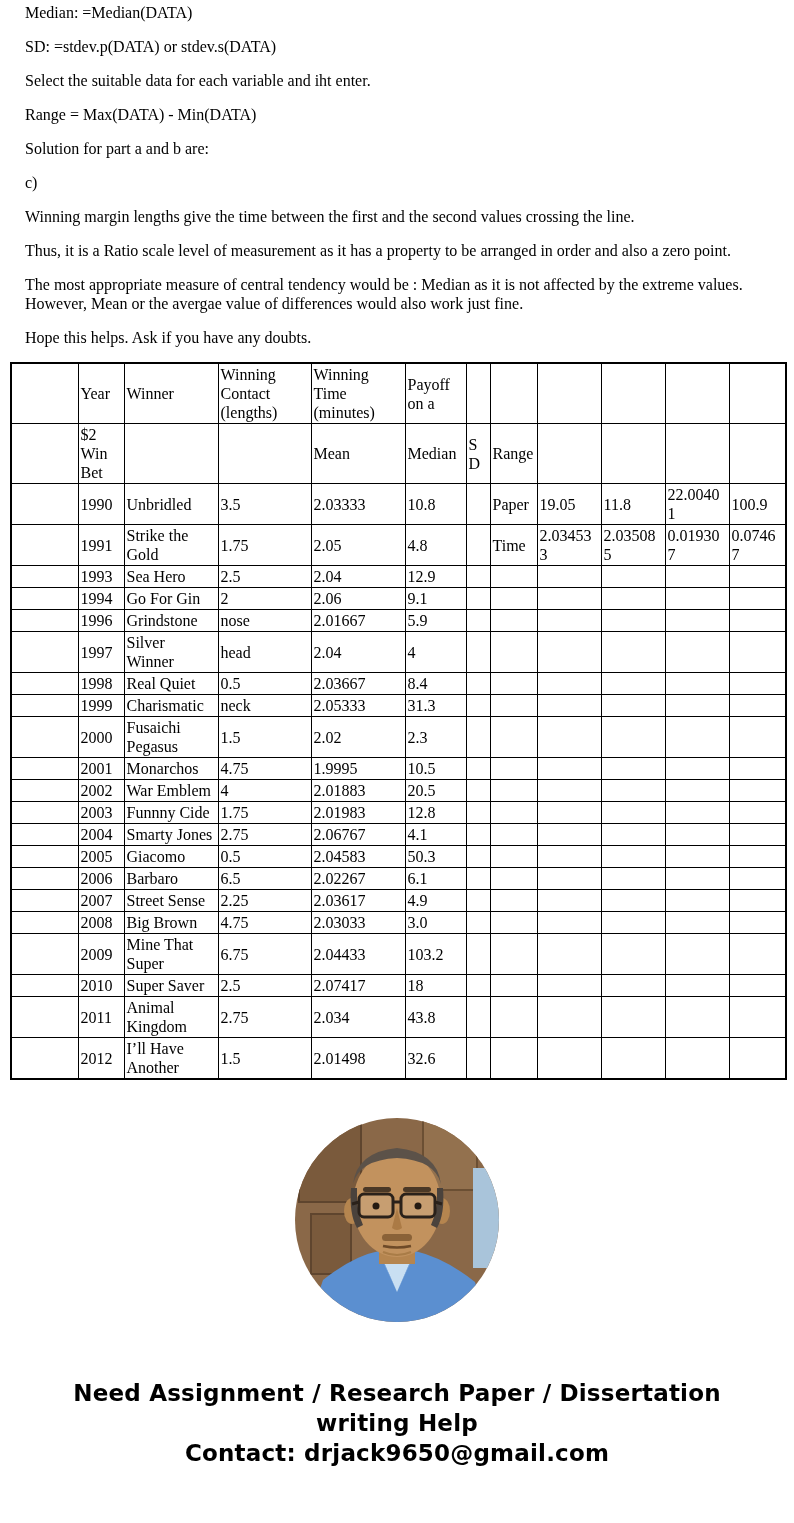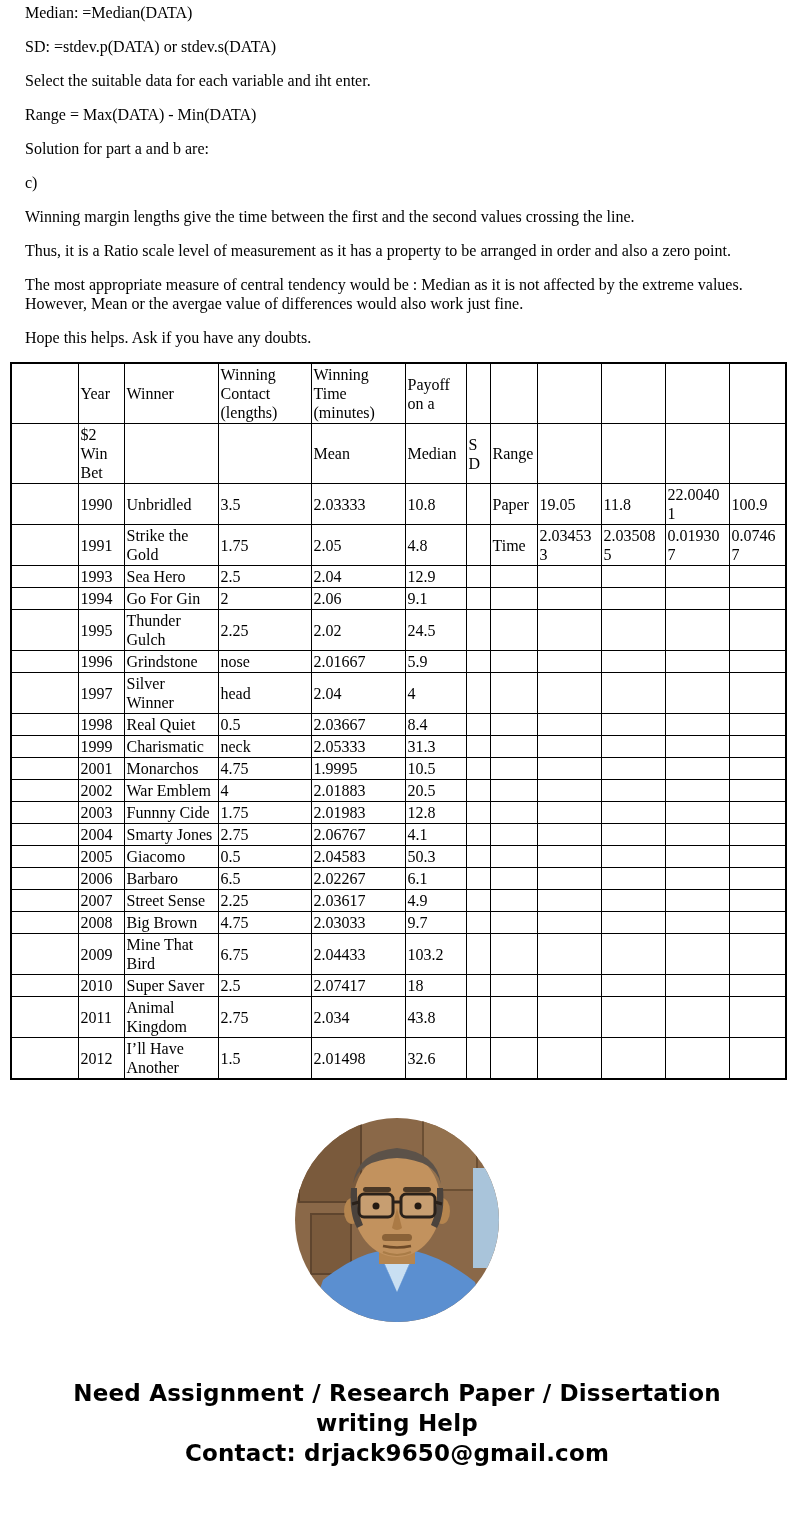--- a/index.html
+++ b/index.html
@@ -177,34 +177,20 @@
           <td>9.1</td>
           <td></td>
           <td></td>
           <td></td>
           <td></td>
           <td></td>
           <td></td>
         </tr>
         <tr>
           <td></td>
-          <td>1995</td>
-          <td>Thunder Gulch</td>
-          <td>2.25</td>
-          <td>2.02</td>
-          <td>24.5</td>
-          <td></td>
-          <td></td>
-          <td></td>
-          <td></td>
-          <td></td>
-          <td></td>
-        </tr>
-        <tr>
-          <td></td>
           <td>1996</td>
           <td>Grindstone</td>
           <td>nose</td>
           <td>2.01667</td>
           <td>5.9</td>
           <td></td>
           <td></td>
           <td></td>
           <td></td>
           <td></td>
@@ -247,20 +233,34 @@
           <td>31.3</td>
           <td></td>
           <td></td>
           <td></td>
           <td></td>
           <td></td>
           <td></td>
         </tr>
         <tr>
           <td></td>
+          <td>2000</td>
+          <td>Fusaichi Pegasus</td>
+          <td>1.5</td>
+          <td>2.02</td>
+          <td>2.3</td>
+          <td></td>
+          <td></td>
+          <td></td>
+          <td></td>
+          <td></td>
+          <td></td>
+        </tr>
+        <tr>
+          <td></td>
           <td>2001</td>
           <td>Monarchos</td>
           <td>4.75</td>
           <td>1.9995</td>
           <td>10.5</td>
           <td></td>
           <td></td>
           <td></td>
           <td></td>
           <td></td>
@@ -349,32 +349,32 @@
           <td></td>
           <td></td>
           <td></td>
         </tr>
         <tr>
           <td></td>
           <td>2008</td>
           <td>Big Brown</td>
           <td>4.75</td>
           <td>2.03033</td>
-          <td>9.7</td>
+          <td>3.0</td>
           <td></td>
           <td></td>
           <td></td>
           <td></td>
           <td></td>
           <td></td>
         </tr>
         <tr>
           <td></td>
           <td>2009</td>
-          <td>Mine That Bird</td>
+          <td>Mine That Super</td>
           <td>6.75</td>
           <td>2.04433</td>
           <td>103.2</td>
           <td></td>
           <td></td>
           <td></td>
           <td></td>
           <td></td>
           <td></td>
         </tr>

